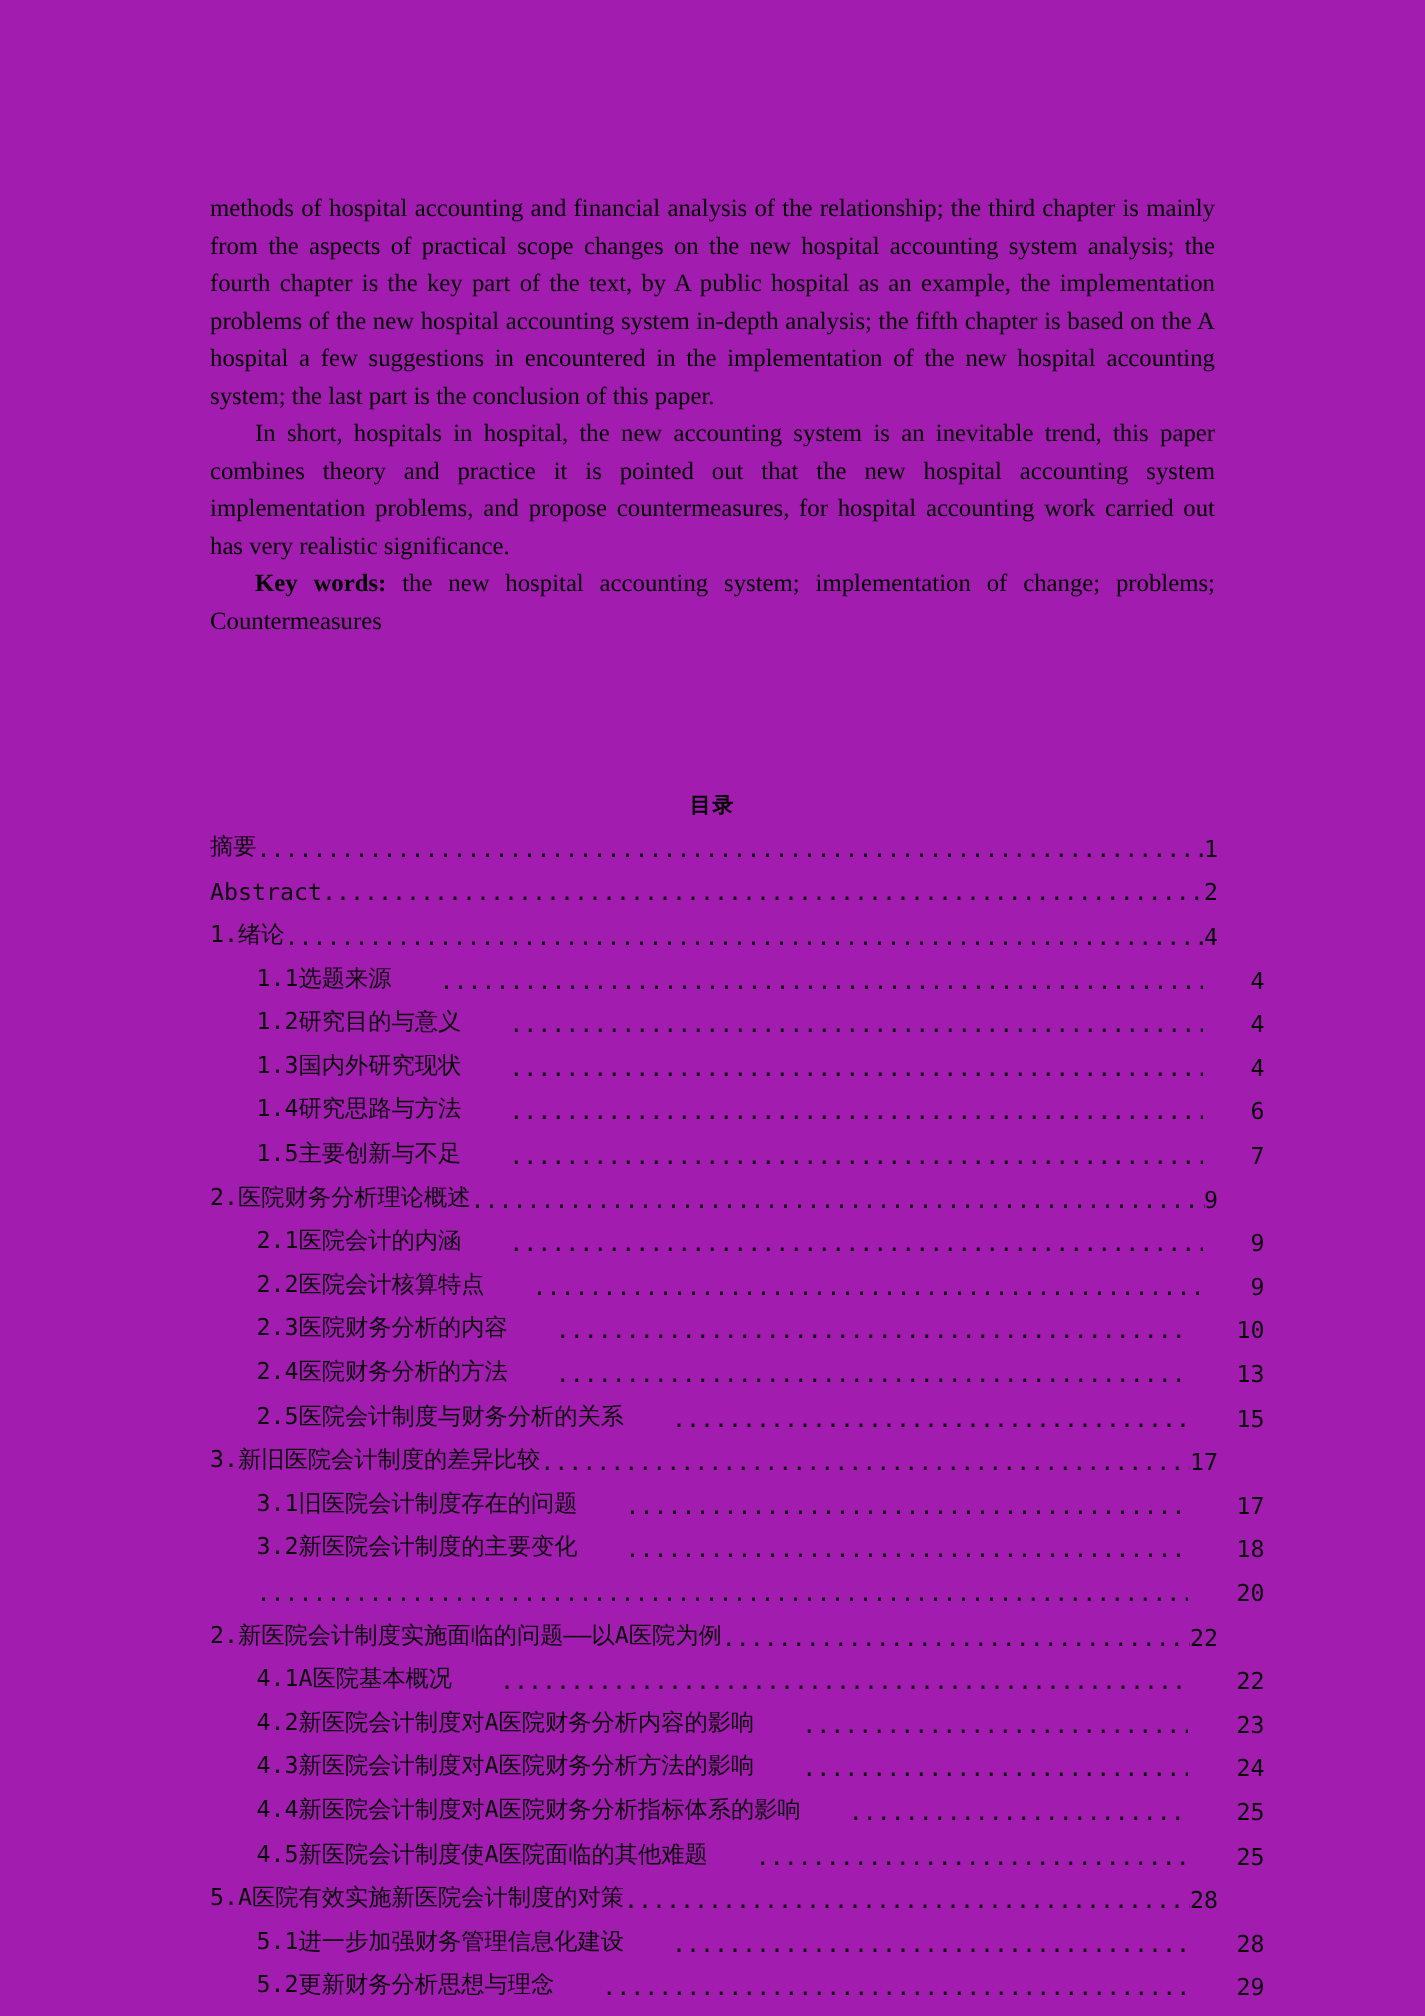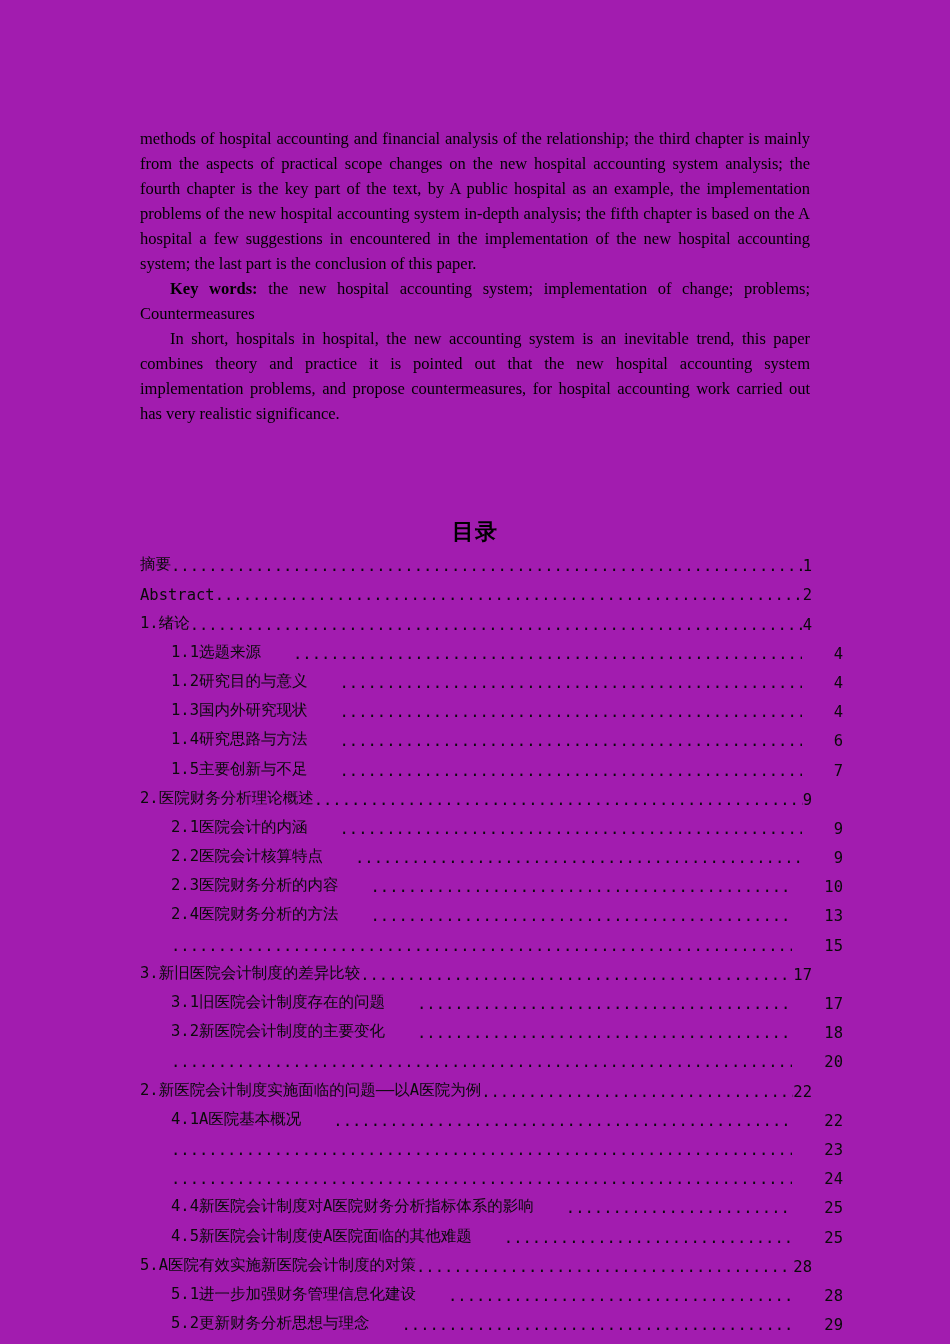--- a/index.html
+++ b/index.html
@@ -37,25 +37,25 @@
     text-indent: 30px;
   }
   .para .kw {
     font-weight: bold;
   }
 
   
   .toc-heading {
     position: absolute;
     left: 0;
-    top: 517px;
+    top: 528px;
     width: 950px;
     text-align: center;
     font-family: "Liberation Serif", "DejaVu Serif", serif;
-    font-size: 22px;
+    font-size: 14px;
     font-weight: bold;
     color: #000000;
     letter-spacing: 1px;
   }
 
   
   .toc {
     position: absolute;
     left: 140px;
     top: 546px;
@@ -98,22 +98,22 @@
     color: #0a0a0a;
   }
 </style>
 </head>
 <body>
 
 <div class="page">
 
   <div class="abstract-block">
     <p class="para">methods of hospital accounting and financial analysis of the relationship; the third chapter is mainly from the aspects of practical scope changes on the new hospital accounting system analysis; the fourth chapter is the key part of the text, by A public hospital as an example, the implementation problems of the new hospital accounting system in-depth analysis; the fifth chapter is based on the A hospital a few suggestions in encountered in the implementation of the new hospital accounting system; the last part is the conclusion of this paper.</p>
+    <p class="para indent">In short, hospitals in hospital, the new accounting system is an inevitable trend, this paper combines theory and practice it is pointed out that the new hospital accounting system implementation problems, and propose countermeasures, for hospital accounting work carried out has very realistic significance.</p>
     <p class="para indent"><span class="kw">Key words:</span><span> the new hospital accounting system; implementation of change; problems; Countermeasures</span></p>
-    <p class="para indent">In short, hospitals in hospital, the new accounting system is an inevitable trend, this paper combines theory and practice it is pointed out that the new hospital accounting system implementation problems, and propose countermeasures, for hospital accounting work carried out has very realistic significance.</p>
   </div>
 
   <div class="toc-heading">目录</div>
 
   <div class="toc">
       <div class="toc-row">
         <span class="toc-label">摘要</span>
         <span class="toc-leader">........................................................................................................................................................................................................</span>
         <span class="toc-page">1</span>
       </div>
@@ -171,20 +171,21 @@
         <span class="toc-label">2.3医院财务分析的内容</span>
         <span class="toc-leader">........................................................................................................................................................................................................</span>
         <span class="toc-page">10</span>
       </div>
       <div class="toc-row lvl2">
         <span class="toc-label">2.4医院财务分析的方法</span>
         <span class="toc-leader">........................................................................................................................................................................................................</span>
         <span class="toc-page">13</span>
       </div>
       <div class="toc-row lvl2">
+        <span class="toc-label">2.5医院会计制度与财务分析的关系</span>
         <span class="toc-leader">........................................................................................................................................................................................................</span>
         <span class="toc-page">15</span>
       </div>
       <div class="toc-row">
         <span class="toc-label">3.新旧医院会计制度的差异比较</span>
         <span class="toc-leader">........................................................................................................................................................................................................</span>
         <span class="toc-page">17</span>
       </div>
       <div class="toc-row lvl2">
         <span class="toc-label">3.1旧医院会计制度存在的问题</span>
@@ -204,24 +205,26 @@
         <span class="toc-label">2.新医院会计制度实施面临的问题——以A医院为例</span>
         <span class="toc-leader">........................................................................................................................................................................................................</span>
         <span class="toc-page">22</span>
       </div>
       <div class="toc-row lvl2">
         <span class="toc-label">4.1A医院基本概况</span>
         <span class="toc-leader">........................................................................................................................................................................................................</span>
         <span class="toc-page">22</span>
       </div>
       <div class="toc-row lvl2">
+        <span class="toc-label">4.2新医院会计制度对A医院财务分析内容的影响</span>
         <span class="toc-leader">........................................................................................................................................................................................................</span>
         <span class="toc-page">23</span>
       </div>
       <div class="toc-row lvl2">
+        <span class="toc-label">4.3新医院会计制度对A医院财务分析方法的影响</span>
         <span class="toc-leader">........................................................................................................................................................................................................</span>
         <span class="toc-page">24</span>
       </div>
       <div class="toc-row lvl2">
         <span class="toc-label">4.4新医院会计制度对A医院财务分析指标体系的影响</span>
         <span class="toc-leader">........................................................................................................................................................................................................</span>
         <span class="toc-page">25</span>
       </div>
       <div class="toc-row lvl2">
         <span class="toc-label">4.5新医院会计制度使A医院面临的其他难题</span>

